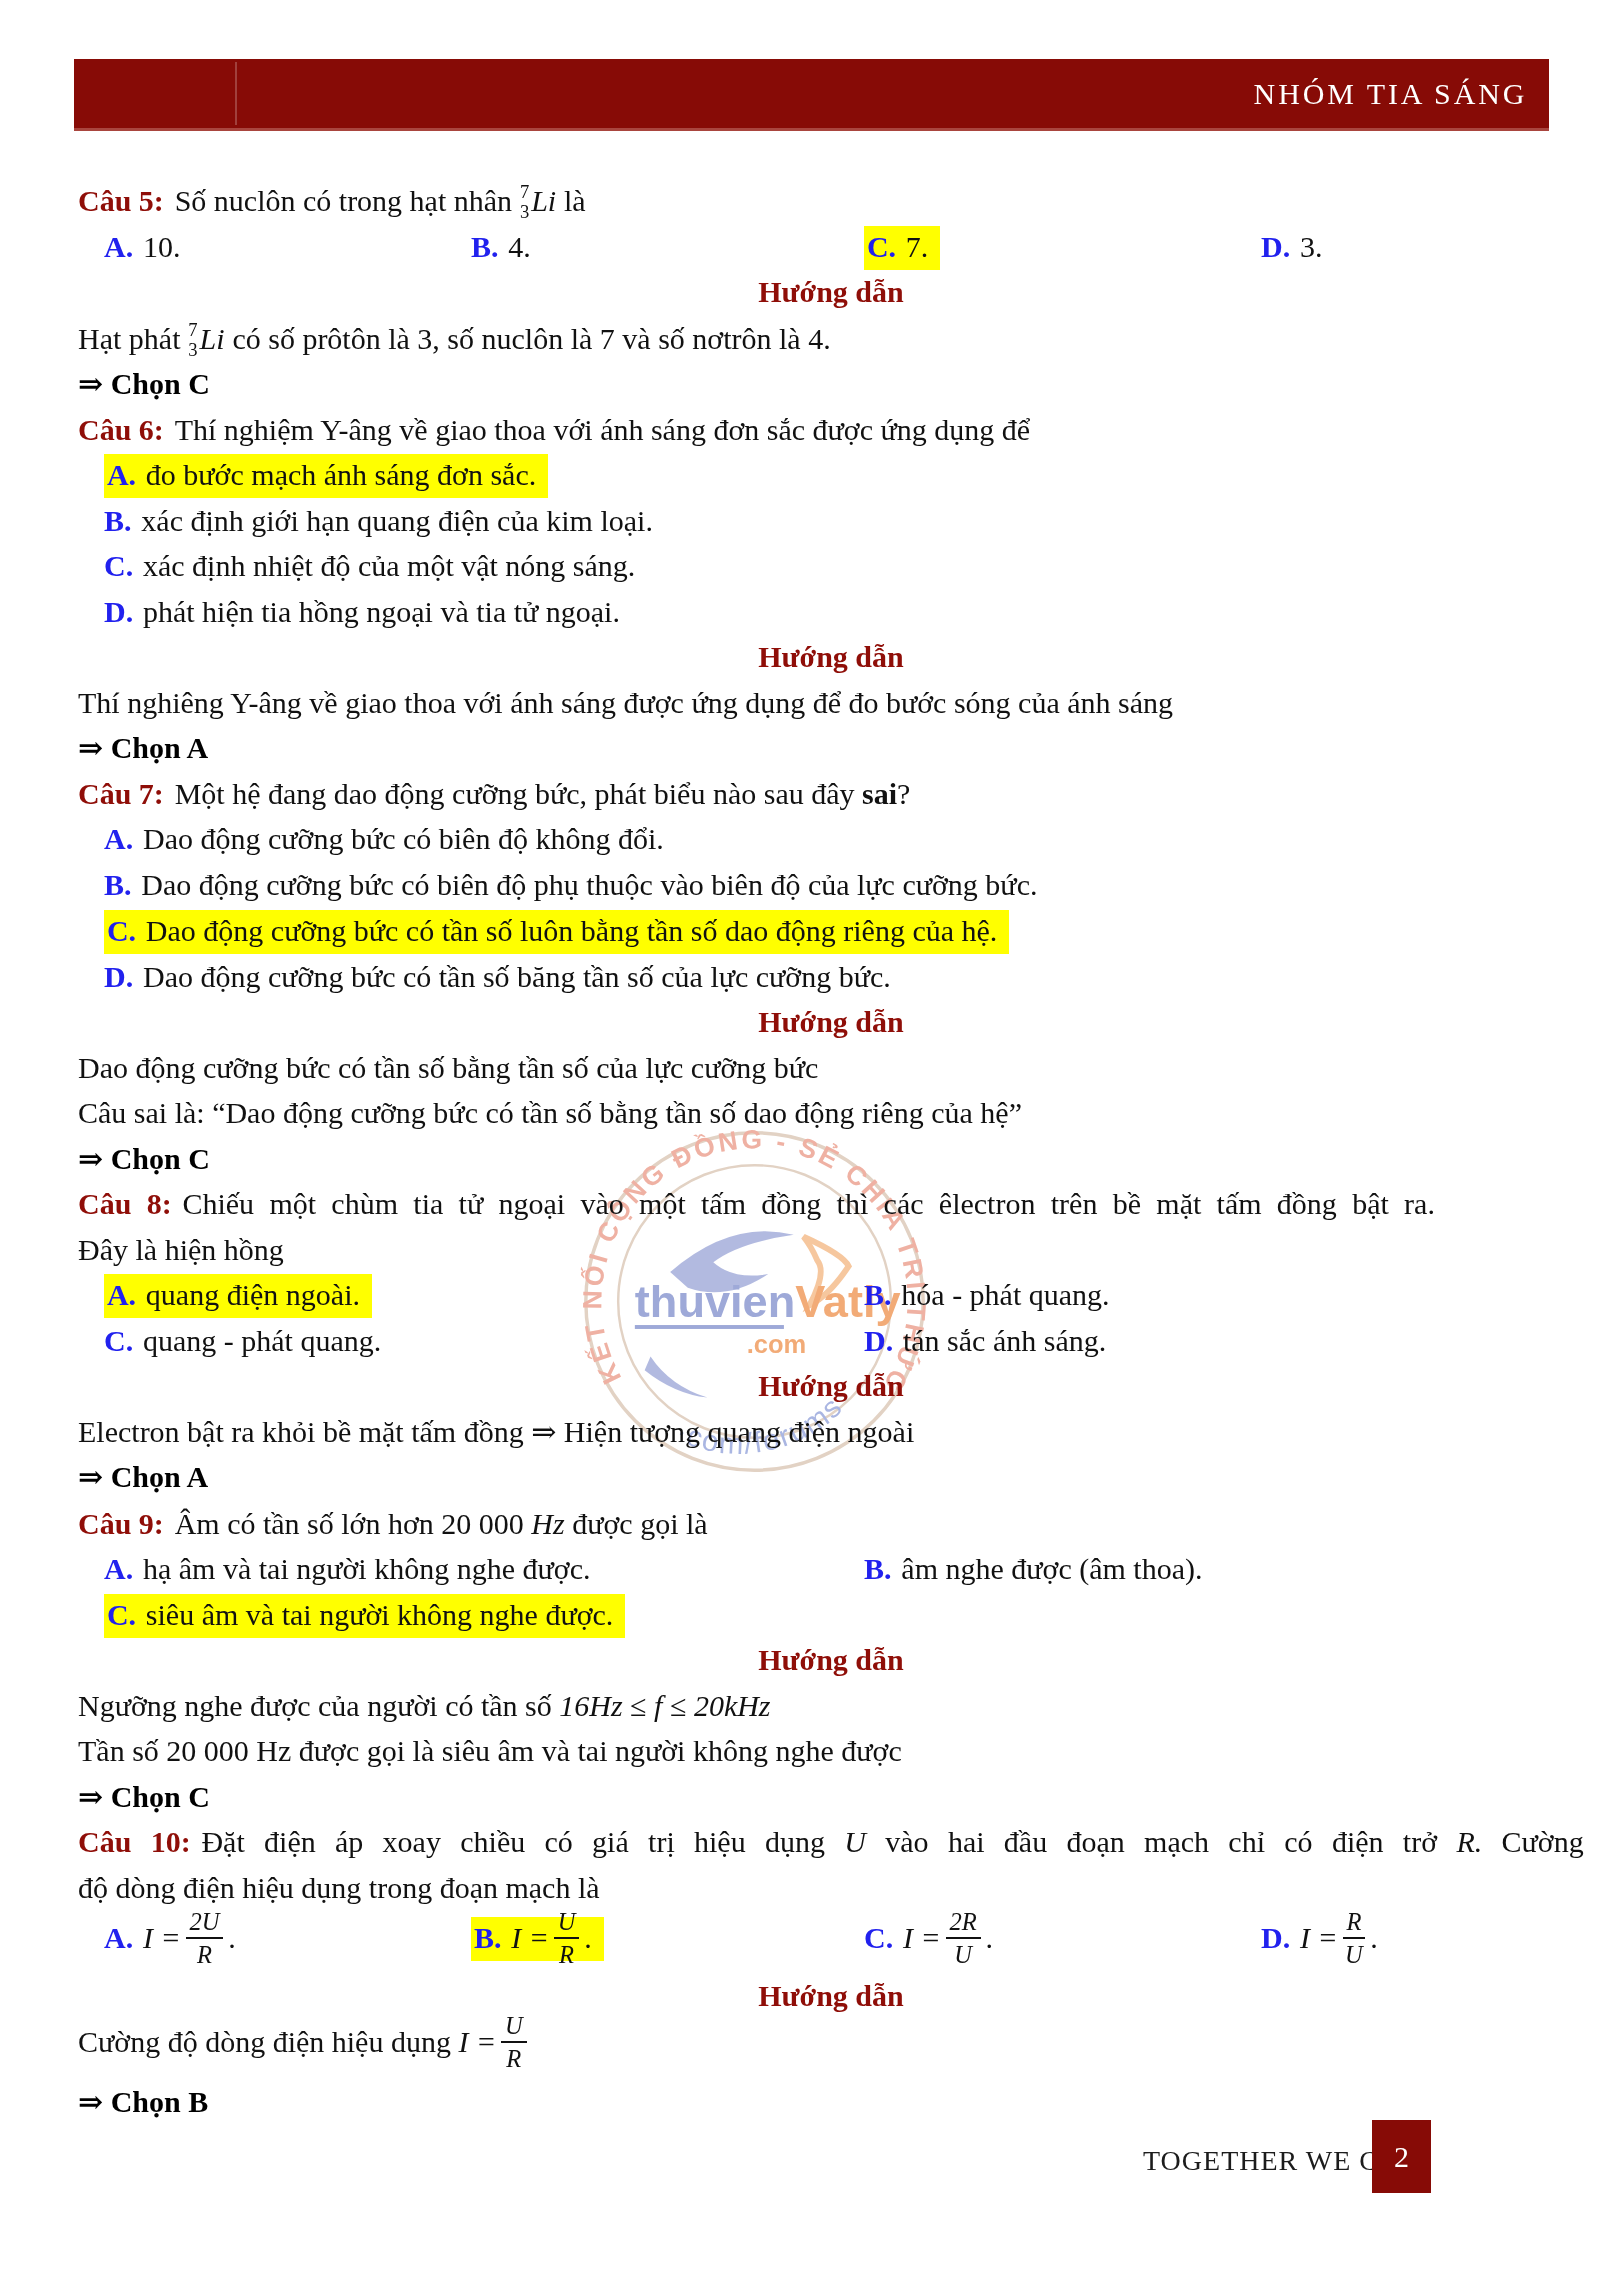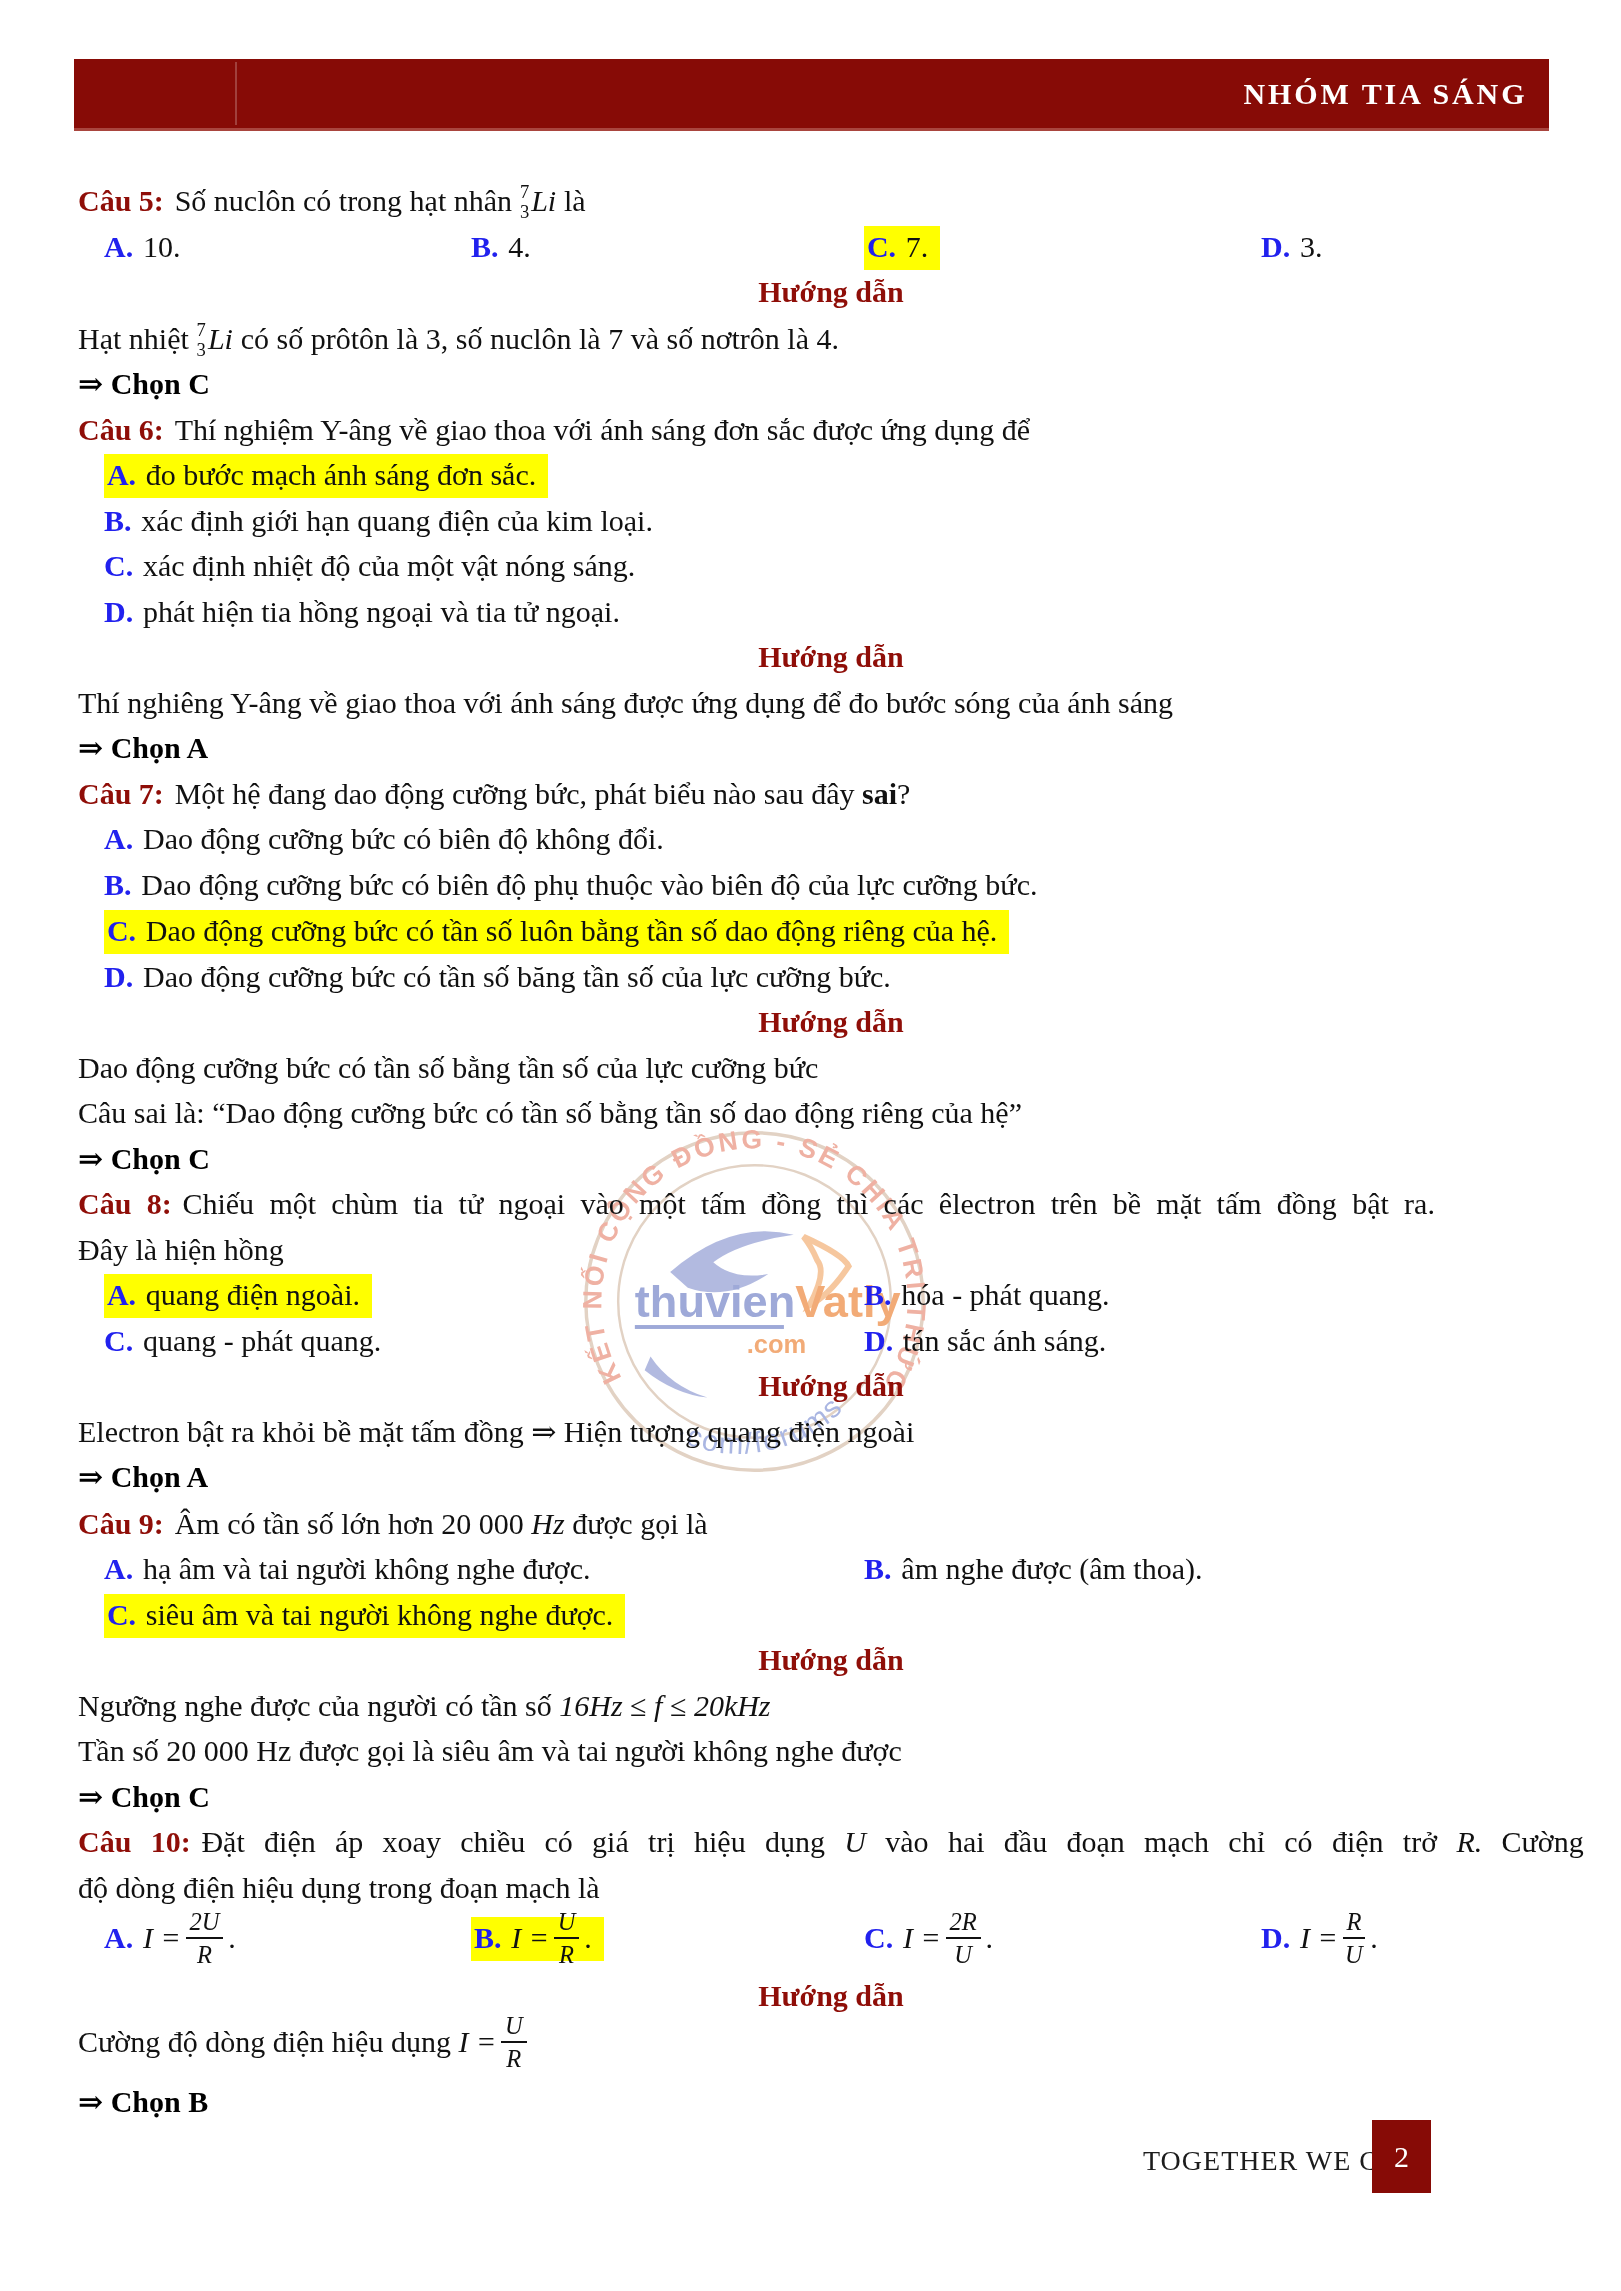--- a/index.html
+++ b/index.html
@@ -1,20 +1,20 @@
 <!DOCTYPE html>
 <html><head>
 <meta charset="utf-8">
 <style>
   html,body{margin:0;padding:0;background:#ffffff;}
   .page{position:relative;width:1621px;height:2292px;background:#fff;overflow:hidden;
         font-family:"Liberation Serif","DejaVu Serif",serif;color:#111;}
   
   .topbar{position:absolute;left:74px;top:59px;width:1475px;height:69px;background:#870b06;
-          border-bottom:3.9px solid #a9453e;font-weight:bold;}
+          border-bottom:3.9px solid #a9453e;}
   .topbar-divider{position:absolute;left:161px;top:2.9px;bottom:2.9px;width:2px;background:rgba(255,255,255,0.22);}
   .topbar-title{position:absolute;right:21.6px;top:0;height:69px;line-height:69px;color:#ffffff;
                 font-size:30px;letter-spacing:2.9px;}
   
   .wm{position:absolute;left:576px;top:1123px;width:357px;height:357px;z-index:0;}
   .content{position:relative;z-index:1;}
   
   .line{position:absolute;left:78px;font-size:30px;line-height:39px;white-space:nowrap;}
   .optline{left:104px;}
   .qlabel{color:#8f0e08;font-weight:bold;margin-right:10.8px;}
@@ -86,21 +86,21 @@
       <span class="qlabel">Câu 5:</span><span>Số nuclôn có trong hạt nhân</span><span class="nuc"><span>7</span><span>3</span></span><span class="sym">Li</span><span>là</span>
     </div>
     <div class="row" style="top:227px">
       <span class="cell c1"><span class="ol">A.</span><span>10.</span></span>
       <span class="cell c2"><span class="ol">B.</span><span>4.</span></span>
       <span class="cell c3"><span class="hl"><span class="ol">C.</span><span>7.</span></span></span>
       <span class="cell c4"><span class="ol">D.</span><span>3.</span></span>
     </div>
     <div class="line hd" style="top:272px">Hướng dẫn</div>
     <div class="line" style="top:319px">
-      <span>Hạt nhiệt</span><span class="nuc"><span>7</span><span>3</span></span><span class="sym">Li</span><span>có số prôtôn là 3, số nuclôn là 7 và số nơtrôn là 4.</span>
+      <span>Hạt phát</span><span class="nuc"><span>7</span><span>3</span></span><span class="sym">Li</span><span>có số prôtôn là 3, số nuclôn là 7 và số nơtrôn là 4.</span>
     </div>
     <div class="line choice" style="top:364px">⇒ Chọn C</div>
 
     <div class="line" style="top:410px">
       <span class="qlabel">Câu 6:</span><span>Thí nghiệm Y-âng về giao thoa với ánh sáng đơn sắc được ứng dụng để</span>
     </div>
     <div class="line optline" style="top:455px">
       <span class="hl"><span class="ol">A.</span><span>đo bước mạch ánh sáng đơn sắc.</span></span>
     </div>
     <div class="line optline" style="top:501px">

